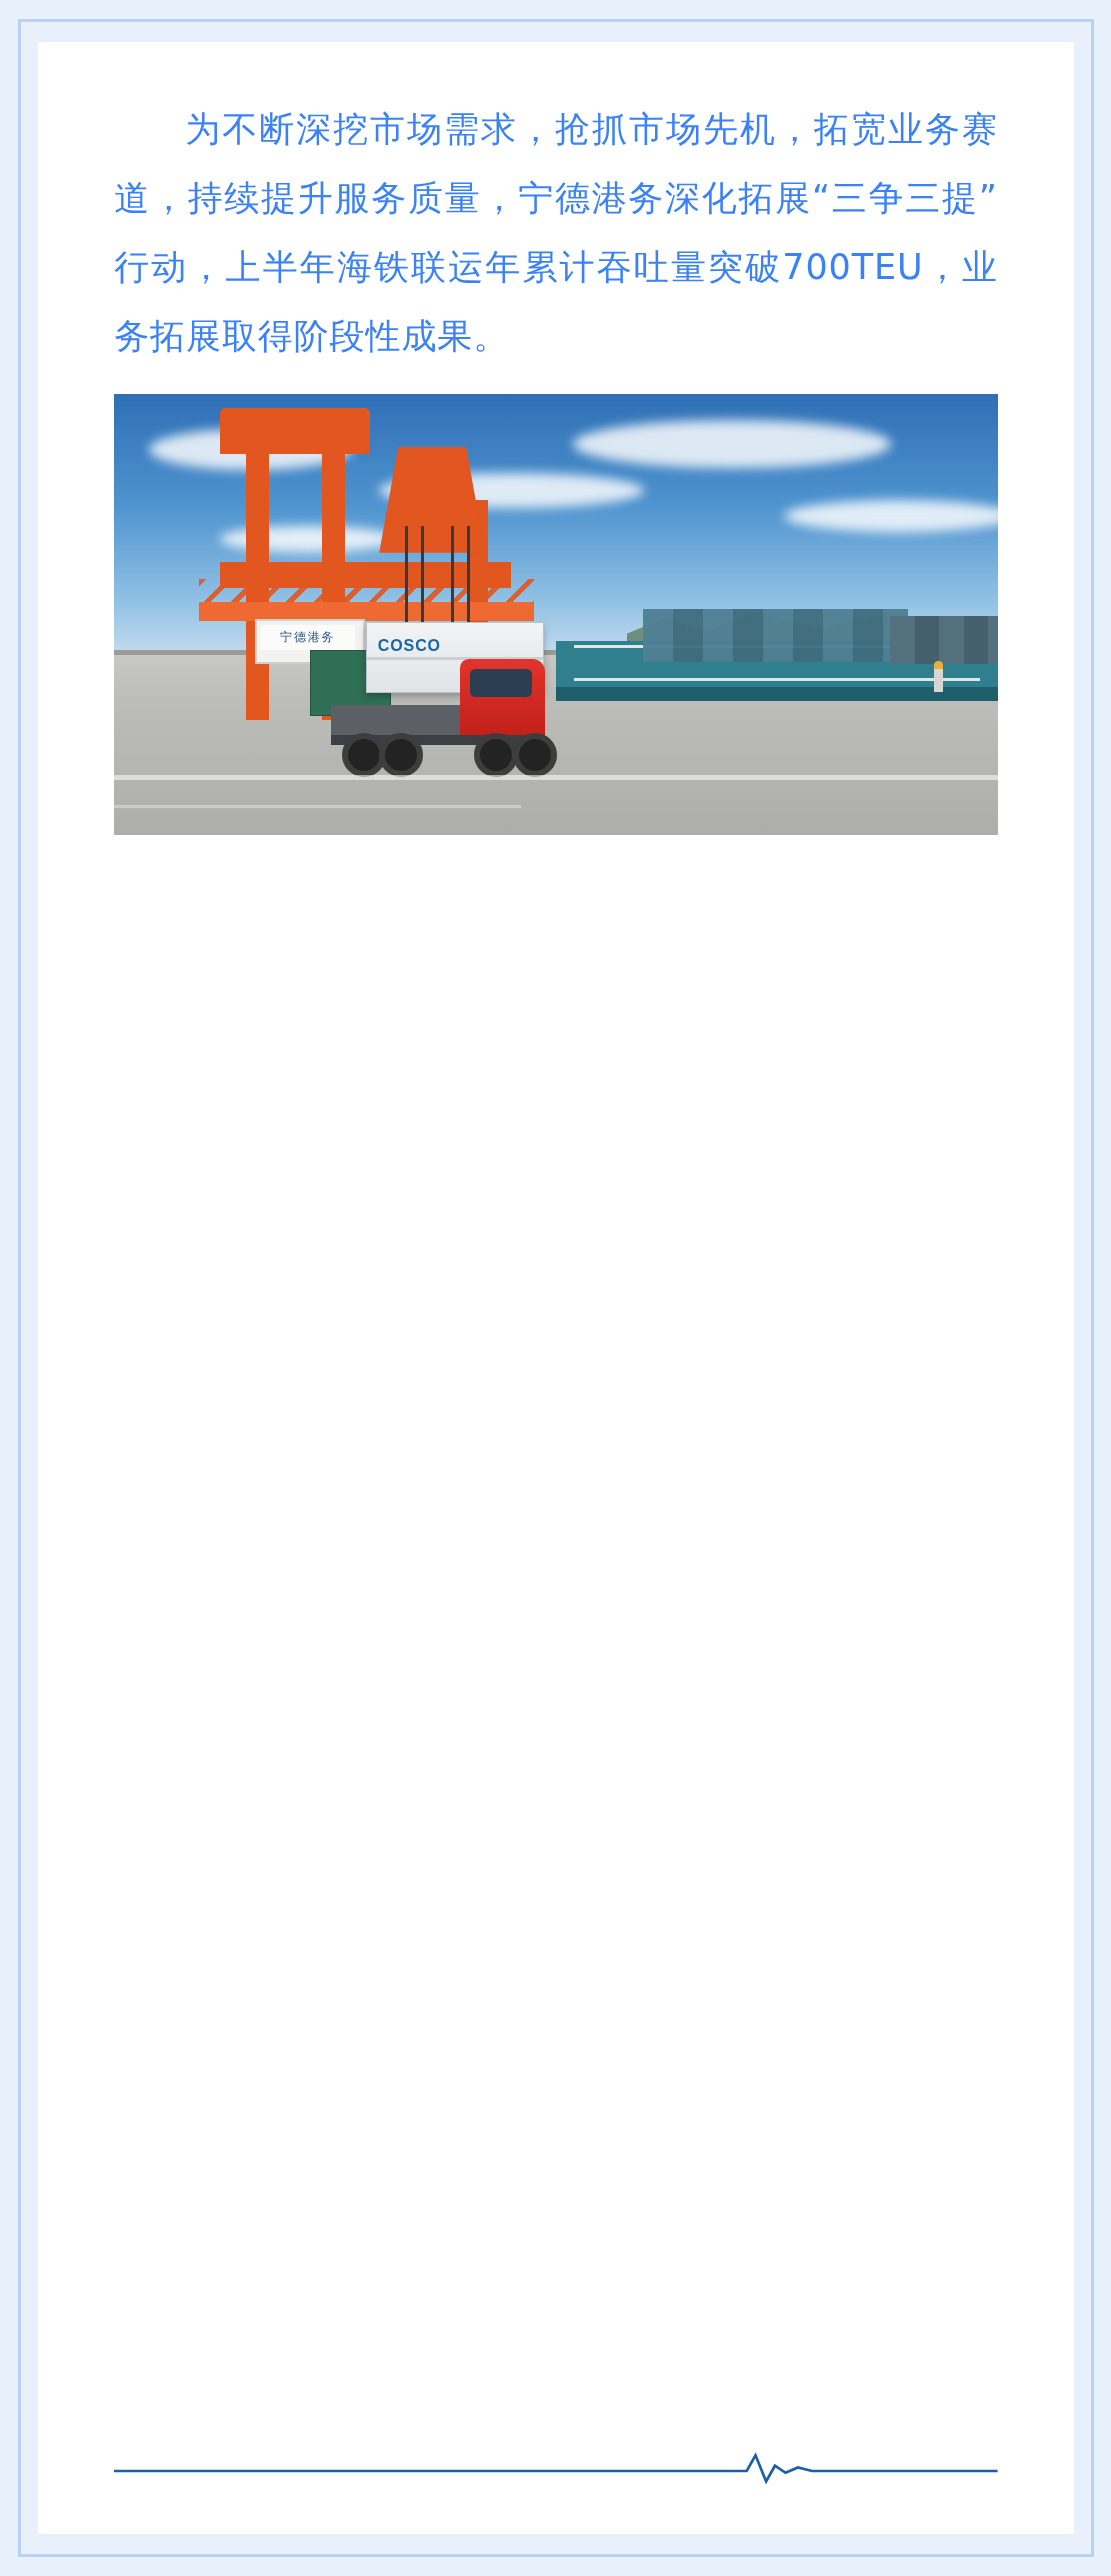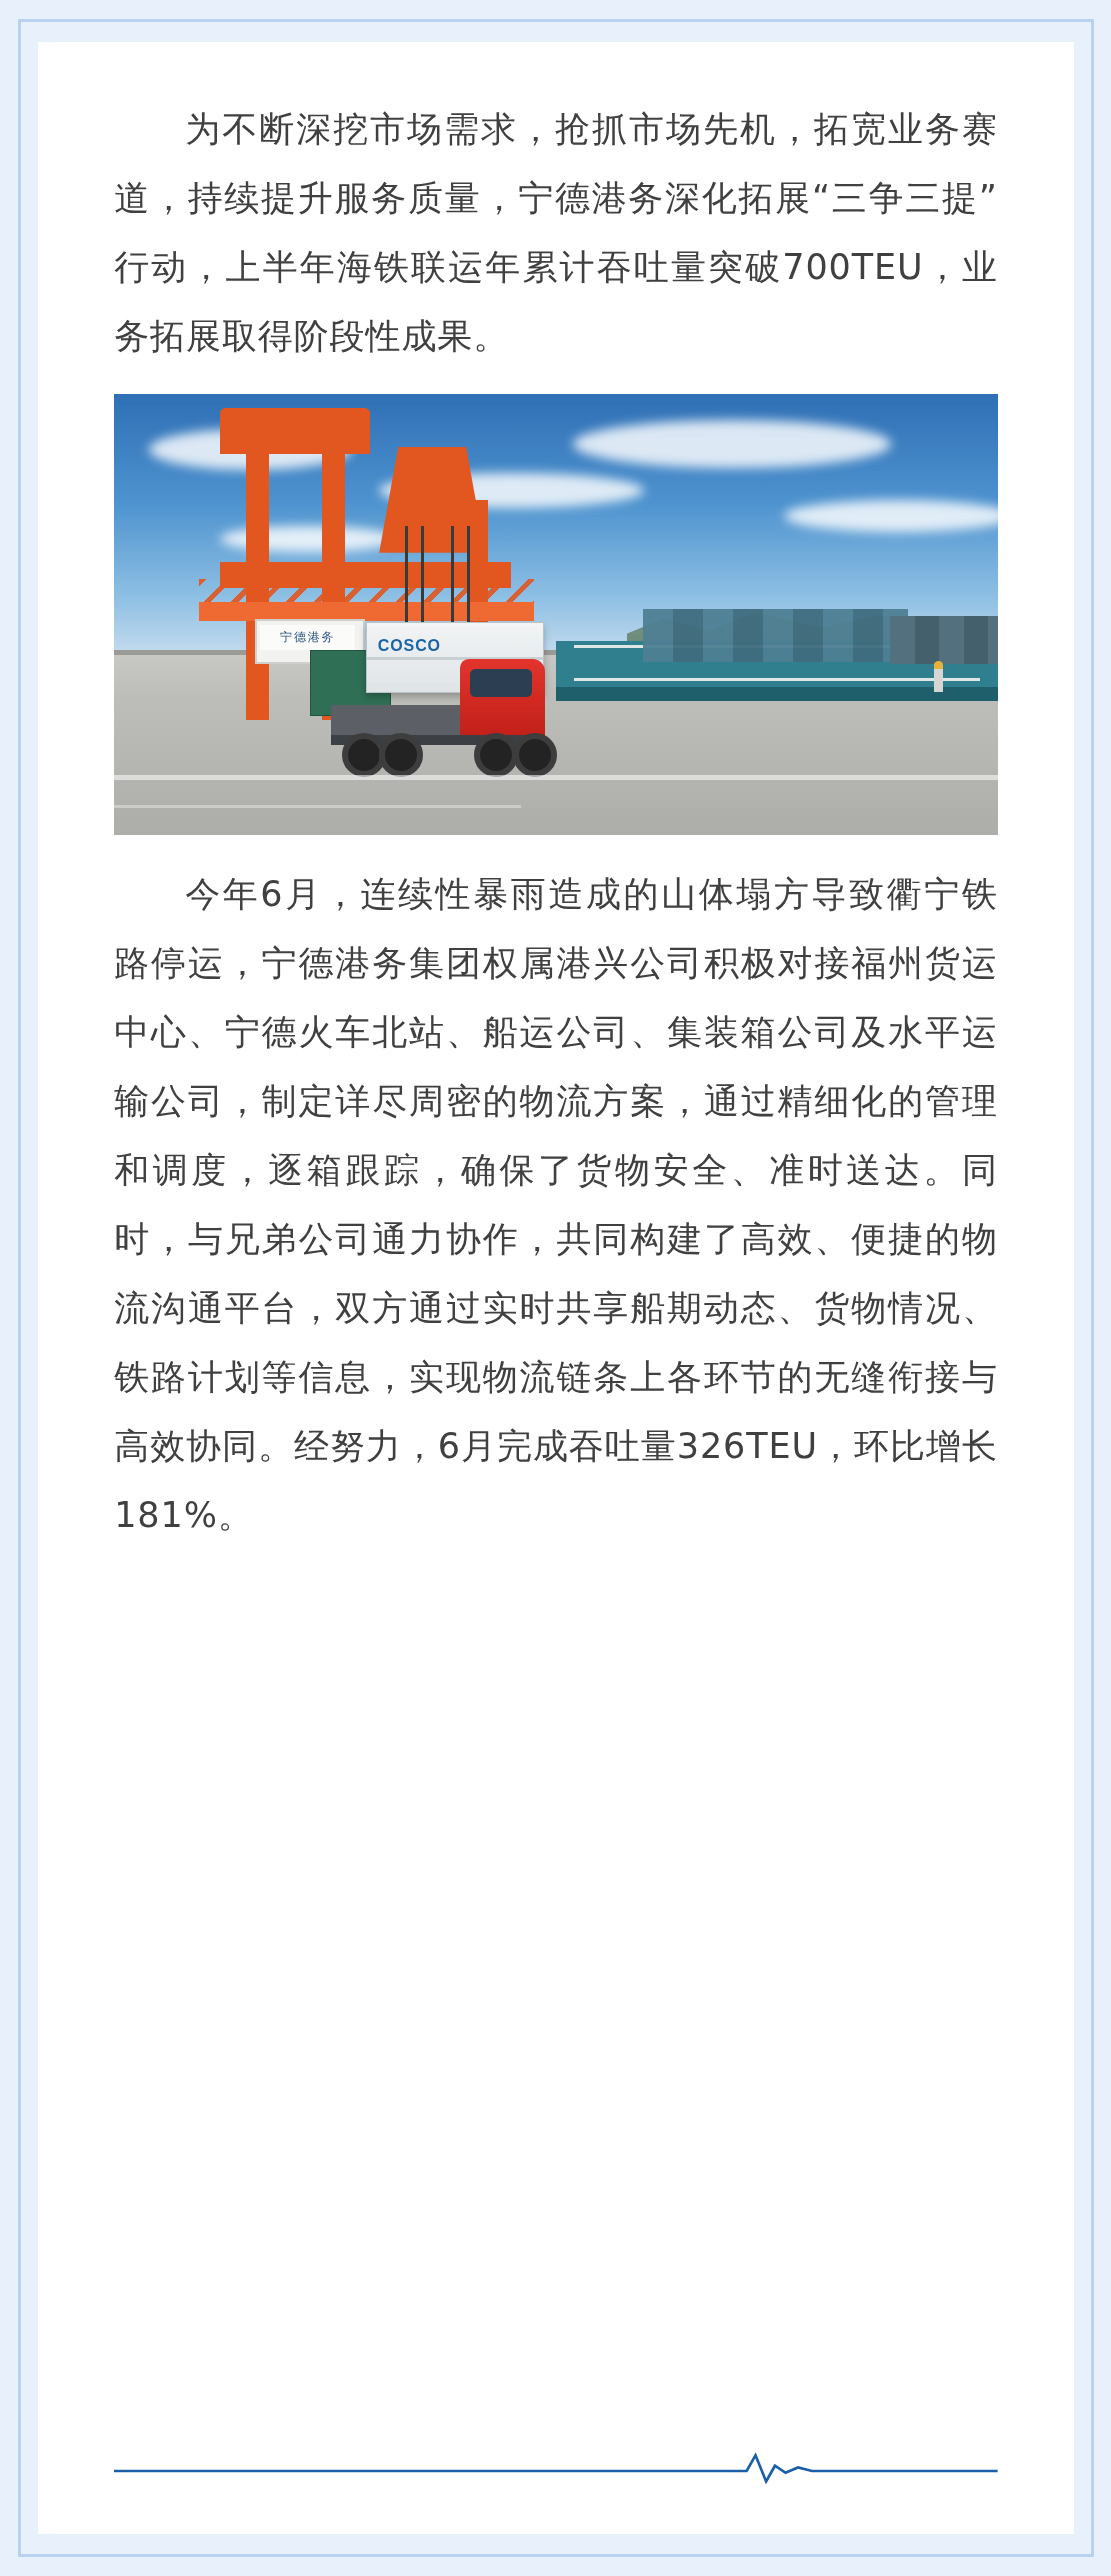--- a/index.html
+++ b/index.html
@@ -32,21 +32,21 @@
   }
   .sheet {
     position: relative;
     width: 100%;
     height: 100%;
     box-sizing: border-box;
     background: #ffffff;
     padding: 53px 76px 35px 76px;
   }
   .para {
-    color: #404040;
+    color: #3b82f6;
     font-size: 35px;
     line-height: 69px;
     letter-spacing: 0.9px;
     text-align: justify;
     text-justify: inter-ideograph;
     text-indent: 71px;
     margin: 0 0 0 0;
     font-family: "DejaVu Sans", "Liberation Sans", sans-serif;
     font-weight: 400;
   }
@@ -263,21 +263,20 @@
         <div class="wheel w2"></div>
         <div class="wheel w3"></div>
         <div class="wheel w4"></div>
         <div class="worker"></div>
 
         <div class="road-line"></div>
         <div class="road-line2"></div>
 
       </div>
 
-      <p class="para">今年6月，连续性暴雨造成的山体塌方导致衢宁铁路停运，宁德港务集团权属港兴公司积极对接福州货运中心、宁德火车北站、船运公司、集装箱公司及水平运输公司，制定详尽周密的物流方案，通过精细化的管理和调度，逐箱跟踪，确保了货物安全、准时送达。同时，与兄弟公司通力协作，共同构建了高效、便捷的物流沟通平台，双方通过实时共享船期动态、货物情况、铁路计划等信息，实现物流链条上各环节的无缝衔接与高效协同。经努力，6月完成吞吐量326TEU，环比增长181%。</p>
 
       <div class="footer">
         <svg viewBox="0 0 1000 40" preserveAspectRatio="none">
           <path d="M0 24 L700 24 L716 24 L726 6 L738 36 L748 18 L760 26 L774 20 L790 24 L1000 24" fill="none" stroke="#1b5fa8" stroke-width="3"></path>
         </svg>
       </div>
 
     </div>
   </div>
 </div>

